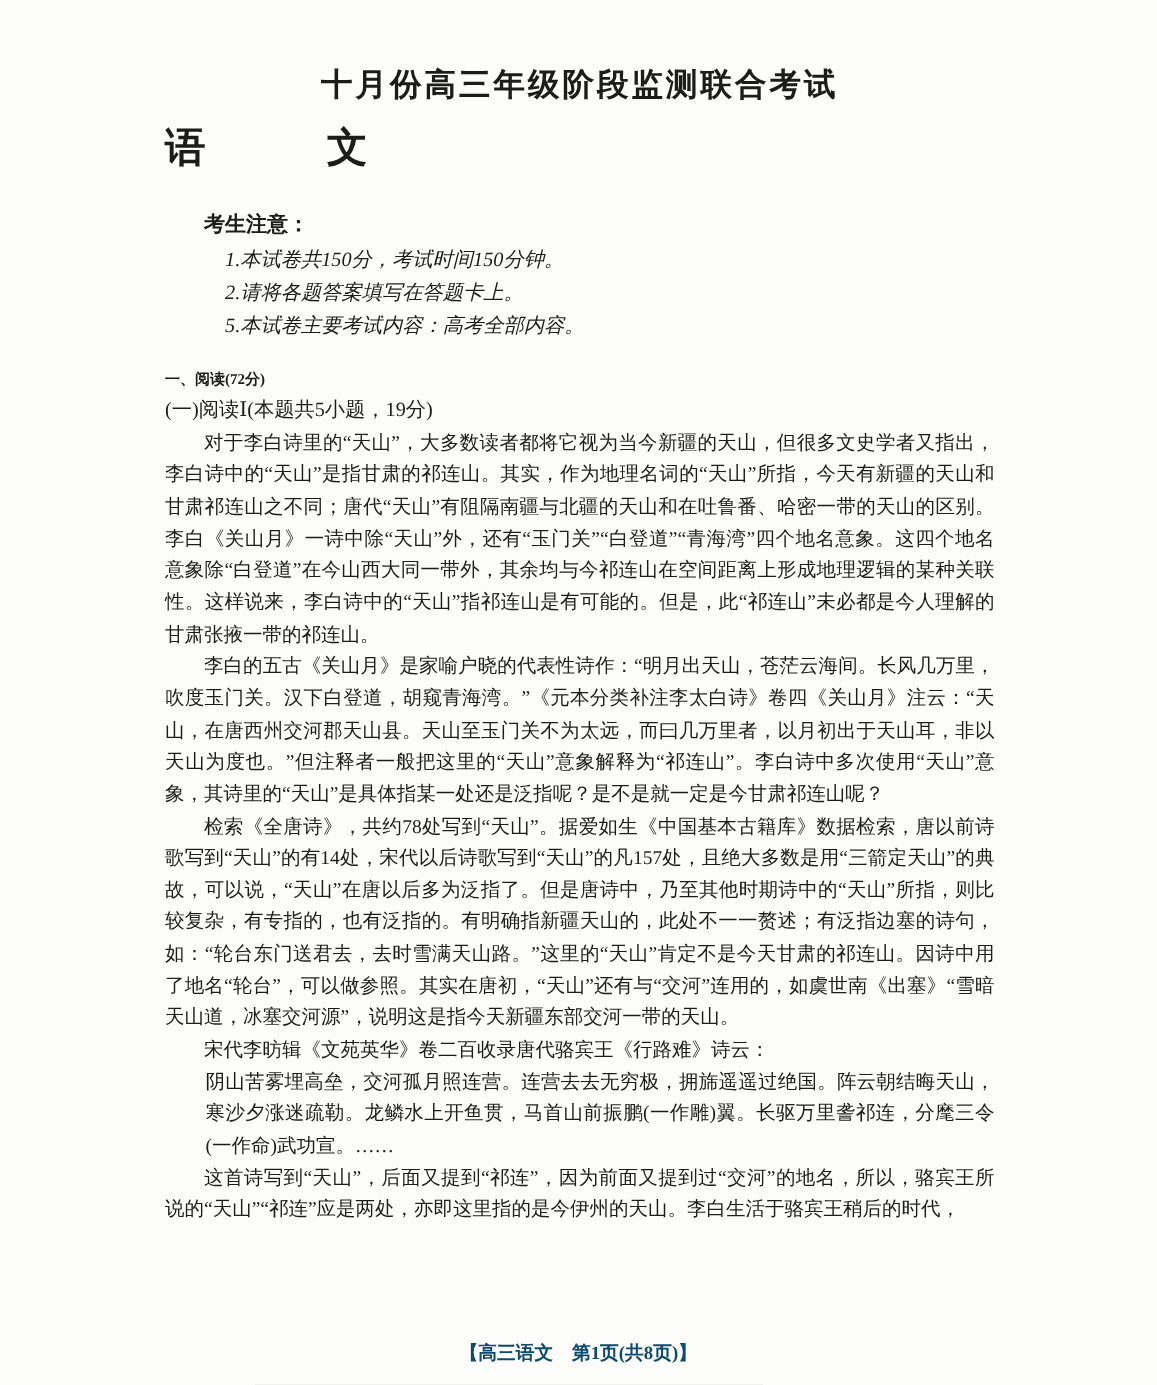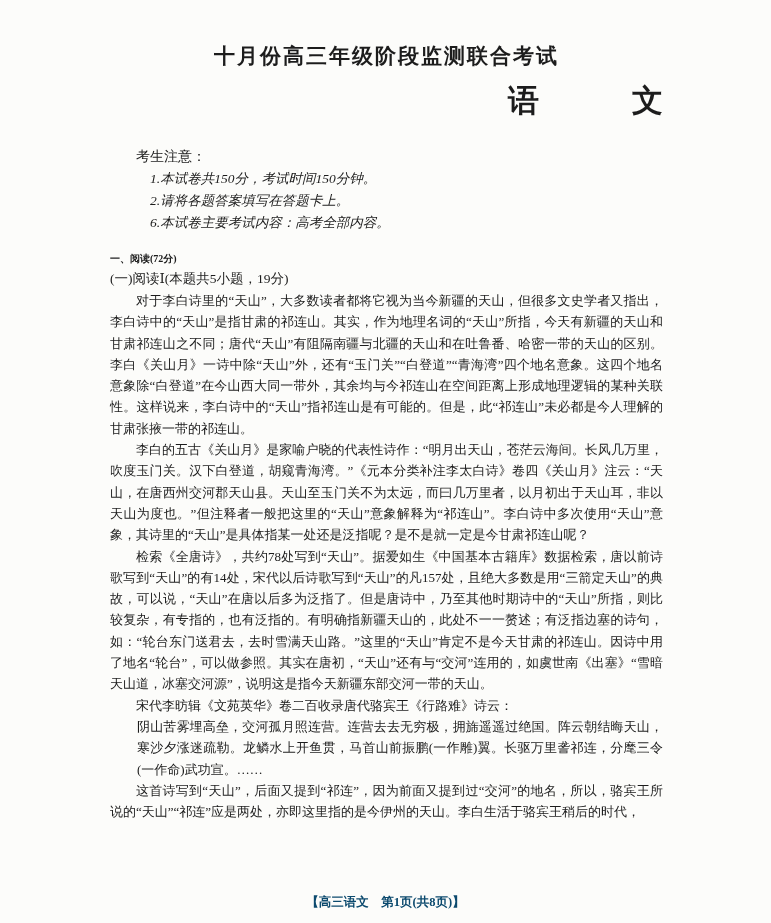--- a/index.html
+++ b/index.html
@@ -16,27 +16,27 @@
     color: #1c1c1c;
   }
   .title {
     text-align: center;
     font-size: 21px;
     font-weight: bold;
     letter-spacing: 2px;
     margin: 4px 0 10px 0;
   }
   .subject {
-    text-align: right;
-    font-size: 31px;
+    text-align: left;
+    font-size: 27px;
     font-weight: bold;
     margin: 2px 0 24px 0;
   }
   .notice { margin-left: 26px; font-size: 13.5px; line-height: 22px; }
-  .notice-heading { font-weight: normal; font-size: 14px; }
+  .notice-heading { font-weight: bold; font-size: 14px; }
   .notice-item { margin-left: 14px; font-style: italic; }
   .section-heading { font-weight: bold; font-size: 10px; margin: 18px 0 4px 0; }
   .subsection-heading { font-size: 13.5px; margin: 2px 0; }
   .instruction { font-size: 13px; text-indent: 2em; margin: 3px 0; line-height: 21px; }
   .para {
     font-size: 13px;
     line-height: 21.3px;
     text-align: justify;
     text-indent: 2em;
     margin: 0;
@@ -62,21 +62,21 @@
 
 <div class="page">
 
   <div class="title">十月份高三年级阶段监测联合考试</div>
   <div class="subject">语　　　文</div>
 
   <div class="notice">
     <div class="notice-heading">考生注意：</div>
     <div class="notice-item">1.本试卷共150分，考试时间150分钟。</div>
     <div class="notice-item">2.请将各题答案填写在答题卡上。</div>
-    <div class="notice-item">6.本试卷主要考试内容：高考全部内容。</div>
+    <div class="notice-item">5.本试卷主要考试内容：高考全部内容。</div>
   </div>
 
   <div class="section-heading">一、阅读(72分)</div>
   <div class="subsection-heading">(一)阅读Ⅰ(本题共5小题，19分)</div>
 
   <p class="para">对于李白诗里的“天山”，大多数读者都将它视为当今新疆的天山，但很多文史学者又指出，李白诗中的“天山”是指甘肃的祁连山。其实，作为地理名词的“天山”所指，今天有新疆的天山和甘肃祁连山之不同；唐代“天山”有阻隔南疆与北疆的天山和在吐鲁番、哈密一带的天山的区别。李白《关山月》一诗中除“天山”外，还有“玉门关”“白登道”“青海湾”四个地名意象。这四个地名意象除“白登道”在今山西大同一带外，其余均与今祁连山在空间距离上形成地理逻辑的某种关联性。这样说来，李白诗中的“天山”指祁连山是有可能的。但是，此“祁连山”未必都是今人理解的甘肃张掖一带的祁连山。</p>
   <p class="para">李白的五古《关山月》是家喻户晓的代表性诗作：“明月出天山，苍茫云海间。长风几万里，吹度玉门关。汉下白登道，胡窥青海湾。”《元本分类补注李太白诗》卷四《关山月》注云：“天山，在唐西州交河郡天山县。天山至玉门关不为太远，而曰几万里者，以月初出于天山耳，非以天山为度也。”但注释者一般把这里的“天山”意象解释为“祁连山”。李白诗中多次使用“天山”意象，其诗里的“天山”是具体指某一处还是泛指呢？是不是就一定是今甘肃祁连山呢？</p>
   <p class="para">检索《全唐诗》，共约78处写到“天山”。据爱如生《中国基本古籍库》数据检索，唐以前诗歌写到“天山”的有14处，宋代以后诗歌写到“天山”的凡157处，且绝大多数是用“三箭定天山”的典故，可以说，“天山”在唐以后多为泛指了。但是唐诗中，乃至其他时期诗中的“天山”所指，则比较复杂，有专指的，也有泛指的。有明确指新疆天山的，此处不一一赘述；有泛指边塞的诗句，如：“轮台东门送君去，去时雪满天山路。”这里的“天山”肯定不是今天甘肃的祁连山。因诗中用了地名“轮台”，可以做参照。其实在唐初，“天山”还有与“交河”连用的，如虞世南《出塞》“雪暗天山道，冰塞交河源”，说明这是指今天新疆东部交河一带的天山。</p>
   <p class="para">宋代李昉辑《文苑英华》卷二百收录唐代骆宾王《行路难》诗云：</p>
 

